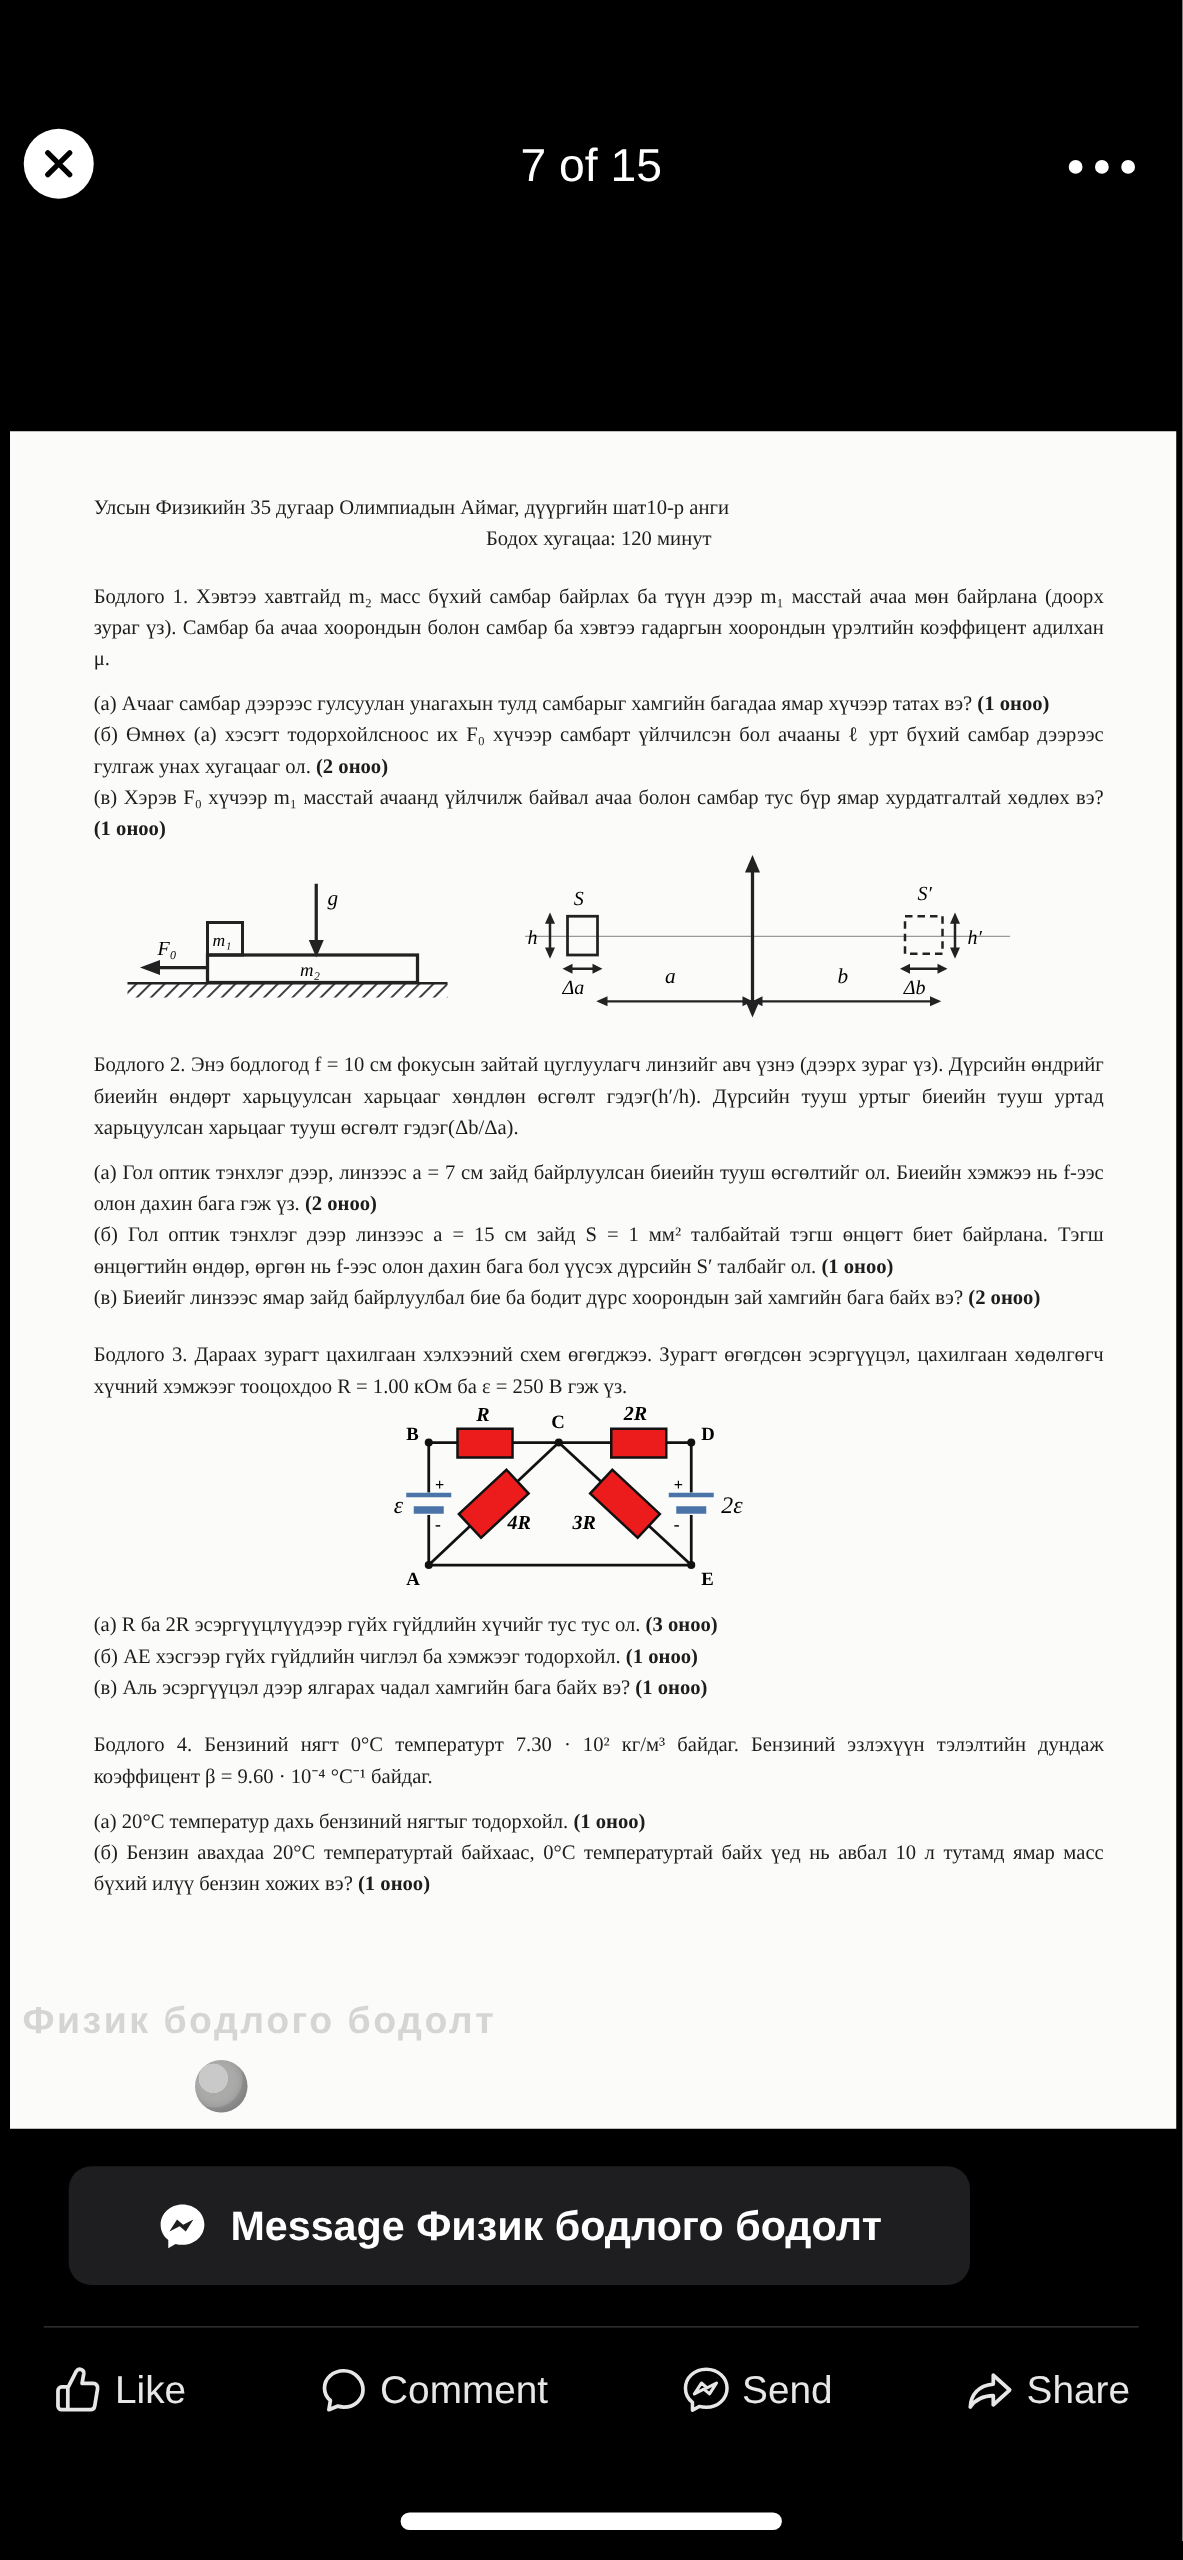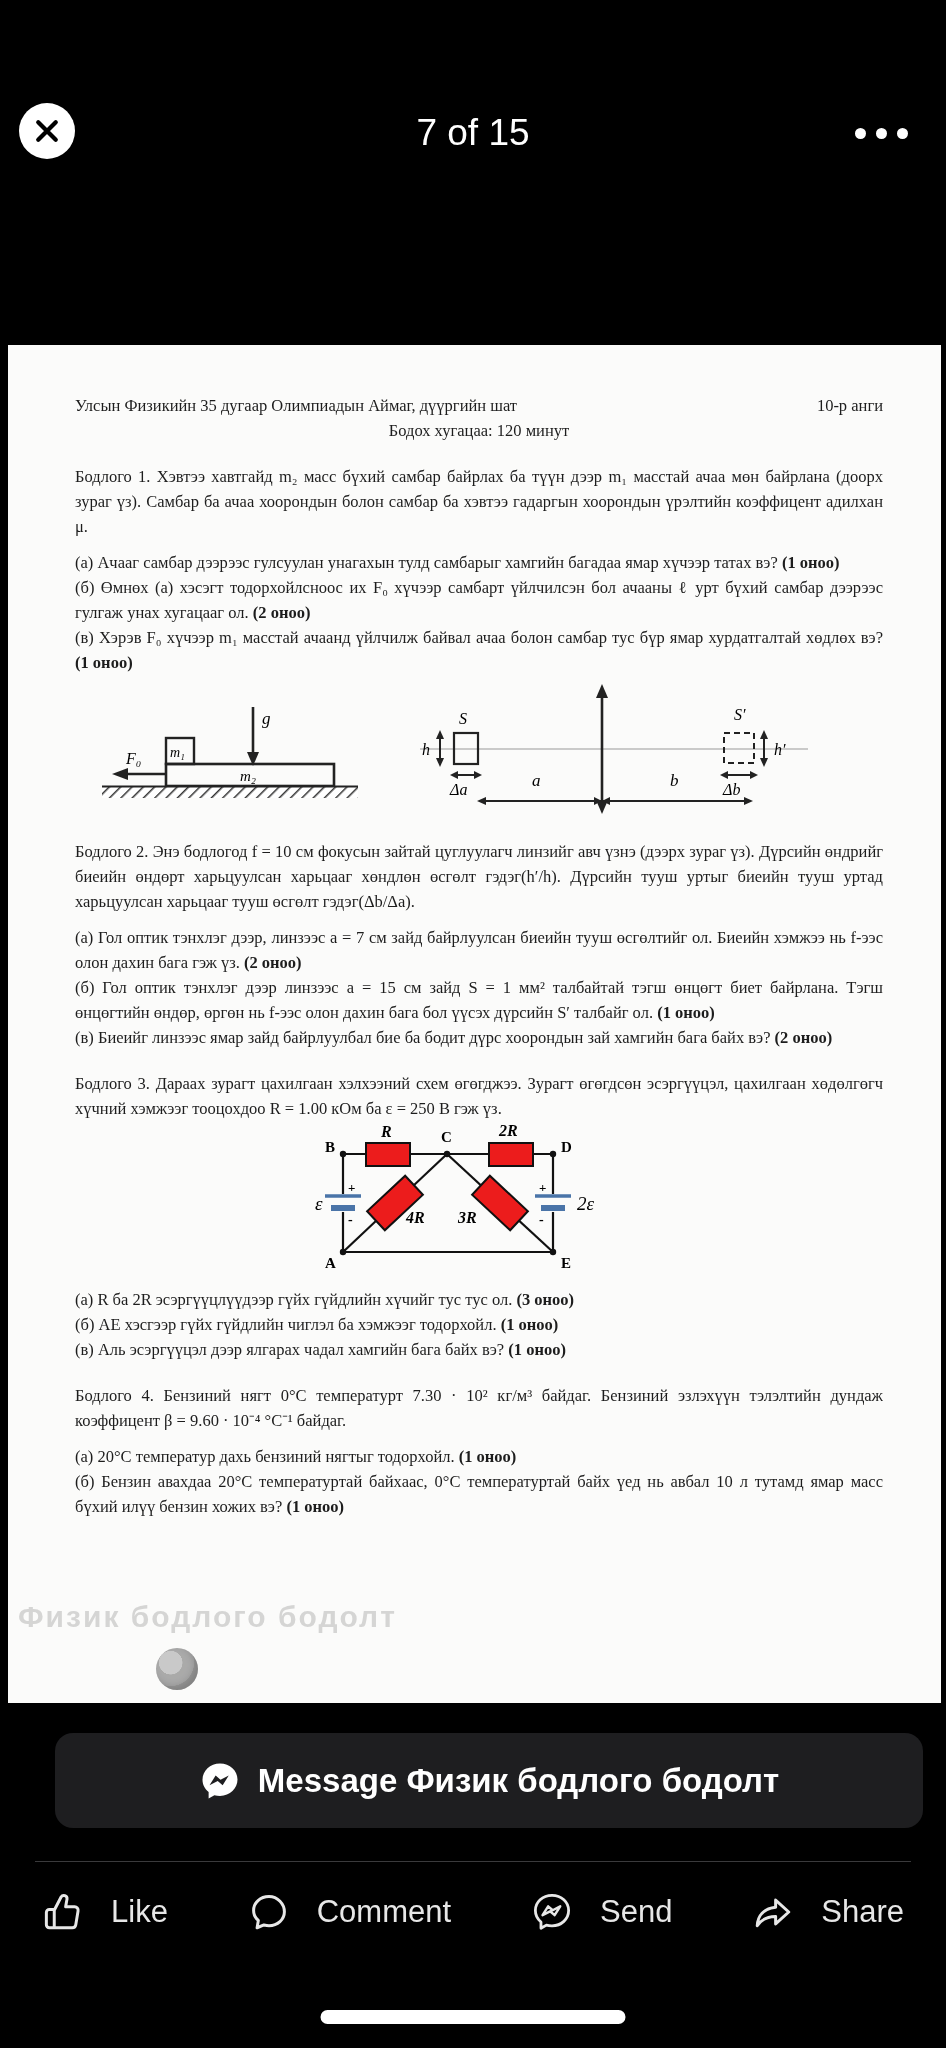--- a/index.html
+++ b/index.html
@@ -11,47 +11,47 @@
     background:#fff;border:none;display:flex;align-items:center;justify-content:center;cursor:pointer;padding:0;}
   .counter{position:absolute;top:112px;left:0;right:0;text-align:center;color:#fff;font-size:37px;}
   .more-btn{position:absolute;right:28px;top:118px;background:none;border:none;display:flex;gap:10px;
     align-items:center;cursor:pointer;padding:10px;}
   .dot{width:11px;height:11px;border-radius:50%;background:#fff;}
 
   
   .page{position:absolute;left:8px;right:5px;top:345px;height:1358px;background:#fbfbfa;
     color:#1d1d1d;font-family:"Liberation Serif",serif;font-size:16.5px;line-height:25px;
     text-align:justify;padding:48px 58px 0 67px;box-sizing:border-box;overflow:hidden;}
-  .dochead-row1{display:flex;justify-content:space-between;text-align:left;}
+  .dochead-row1{display:flex;justify-content:flex-start;text-align:left;}
   .dochead-row2{text-align:center;}
   .prob{margin:0;margin-top:21px;}
   .plabel{font-weight:normal;}
   .parts{margin-top:11px;}
   .part{margin:0;}
   .score{font-weight:bold;}
   .figrow{position:relative;height:138px;margin-top:5px;}
   .circwrap{position:relative;height:152px;margin-top:3px;}
   .figrow svg text,.circwrap svg text{font-family:"Liberation Serif",serif;}
 
   
   .wmark{position:absolute;left:18px;top:1600px;font-size:30px;font-weight:bold;letter-spacing:2px;
     color:rgba(125,125,125,0.30);font-family:"Liberation Sans",sans-serif;pointer-events:none;}
   .globe{position:absolute;left:156px;top:1648px;width:42px;height:42px;border-radius:50%;
     background:radial-gradient(circle at 35% 35%, #b9b9b9 0 30%, #8f8f8f 31% 60%, #7a7a7a 61%);
     opacity:.75;box-shadow:inset -4px -4px 6px rgba(0,0,0,.25);}
 
   
-  .msg-btn{position:absolute;left:55px;top:1733px;width:868px;height:95px;border-radius:18px;
+  .msg-btn{position:absolute;left:55px;top:1733px;width:721px;height:95px;border-radius:18px;
     background:#1e1e20;border:none;color:#fff;font-size:33px;font-weight:bold;
     display:flex;align-items:center;justify-content:center;gap:17px;cursor:pointer;
     font-family:"Liberation Sans",sans-serif;}
   .divider{position:absolute;top:1861px;left:35px;right:35px;height:1px;background:#3a3a3c;}
   .actions{position:absolute;top:1876px;left:42px;right:42px;height:72px;display:flex;
     justify-content:space-between;align-items:center;}
-  .action{display:flex;align-items:center;gap:27px;color:#e7e7e7;font-size:31px;background:none;
+  .action{display:flex;align-items:center;gap:8px;color:#e7e7e7;font-size:31px;background:none;
     border:none;cursor:pointer;font-family:"Liberation Sans",sans-serif;padding:0;}
   .home{position:absolute;top:2010px;left:50%;transform:translateX(-50%);width:305px;height:14px;
     border-radius:8px;background:#fff;}
 </style>
 </head>
 <body>
 
 <button class="close-btn">
   <svg width="30" height="30" viewBox="0 0 24 24">
     <path d="M5 5 L19 19 M19 5 L5 19" stroke="#000" stroke-width="3.4" stroke-linecap="round" fill="none"></path>

